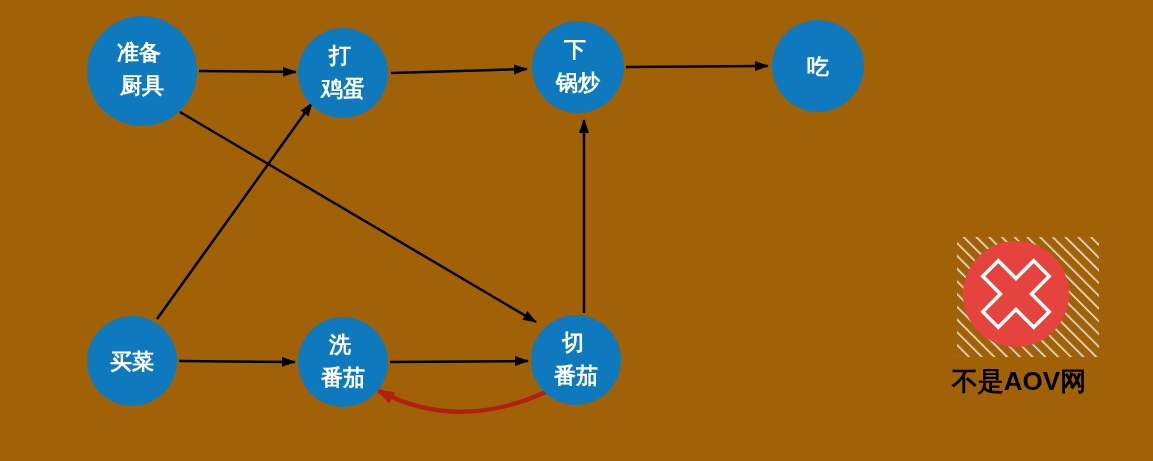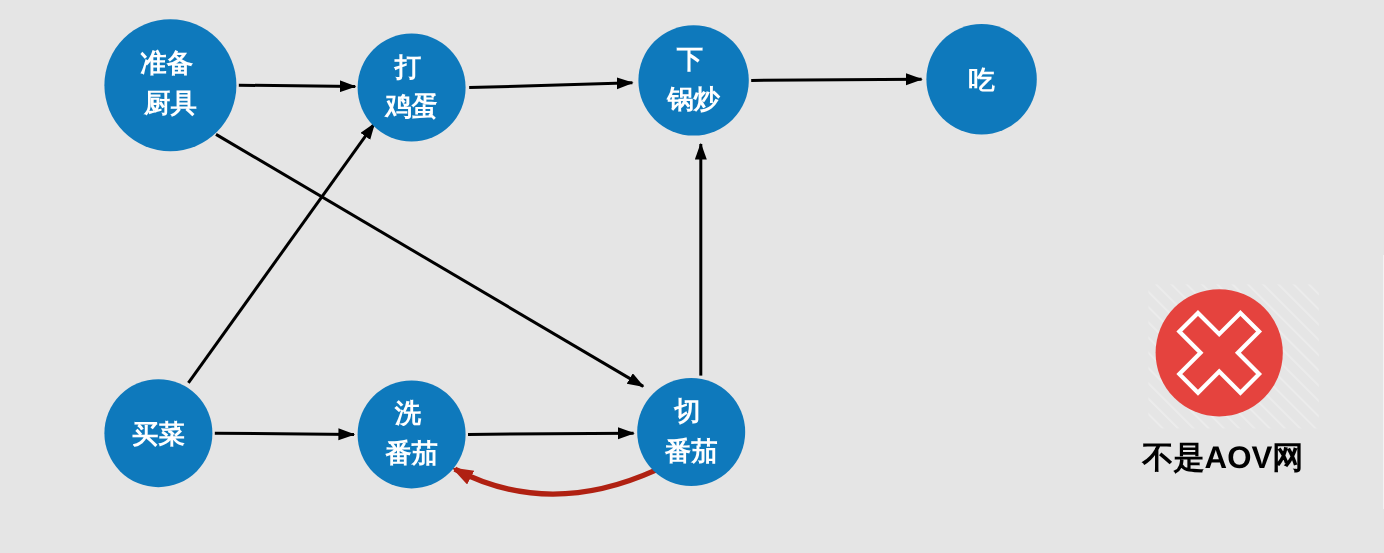--- a/index.html
+++ b/index.html
@@ -8,21 +8,21 @@
     background: #ffffff;
     width: 1153px;
     height: 461px;
     overflow: hidden;
     font-family: "Liberation Sans", sans-serif;
   }
   .stage {
     position: relative;
     width: 1153px;
     height: 461px;
-    background: #e5e5e5;
+    background: #a16207;
   }
   svg { display: block; }
   .node-label {
     fill: #ffffff;
     font-family: "Liberation Sans", sans-serif;
     font-size: 22px;
     font-weight: 700;
     text-anchor: middle;
   }
   .caption {

